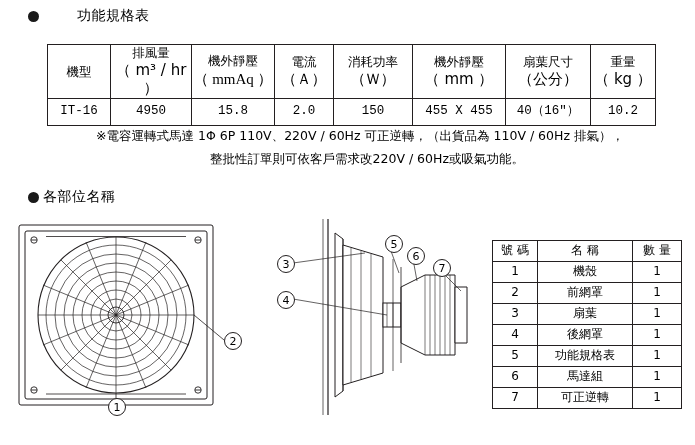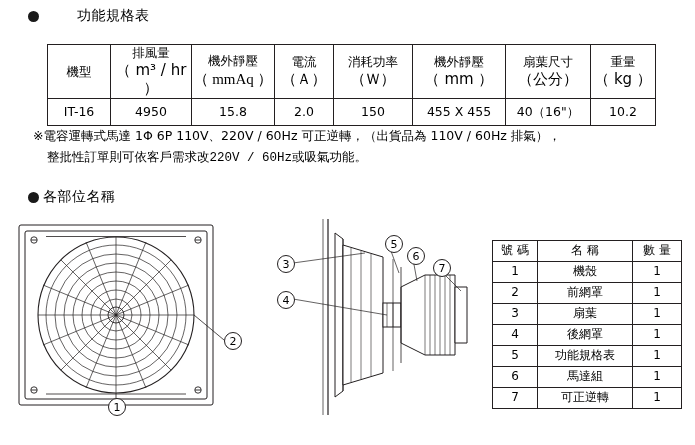--- a/index.html
+++ b/index.html
@@ -54,42 +54,44 @@
     vertical-align: middle;
     padding: 0;
     font-weight: normal;
     line-height: 1.25;
   }
   .spec-table thead th {
     height: 40px;
   }
   .spec-table tbody td {
     height: 26px;
+    font-family: Liberation Mono, monospace;
   }
   .th2 {
     display: block;
     font-size: 15px;
   }
   .col-model  { width: 62px; }
   .col-air    { width: 80px; }
   .col-press  { width: 82px; font-family: Liberation Serif, serif; }
   .col-amp    { width: 58px; }
   .col-watt   { width: 78px; }
   .col-size   { width: 92px; }
   .col-blade  { width: 84px; }
   .col-weight { width: 64px; }
 
   
   .note {
     position: absolute;
-    left: 33px;
+    left: 45px;
     top: 124px;
     width: 630px;
     font-size: 12.5px;
     line-height: 1.85;
+    text-align: center;
   }
 
   
   .front-view {
     position: absolute;
     left: 16px;
     top: 222px;
     width: 230px;
     height: 190px;
   }
@@ -193,21 +195,21 @@
         <td>150</td>
         <td>455 X 455</td>
         <td>40（16"）</td>
         <td>10.2</td>
       </tr>
     </tbody>
   </table>
 
   <div class="note">
     <div>※電容運轉式馬達 1Φ  6P  110V、220V / 60Hz 可正逆轉，（出貨品為 110V / 60Hz 排氣），</div>
-    <div style="padding-left:14px;font-family:Liberation Mono, monospace;">整批性訂單則可依客戶需求改220V / 60Hz或吸氣功能。</div>
+    <div style="padding-left:14px;">整批性訂單則可依客戶需求改220V / 60Hz或吸氣功能。</div>
   </div>
 
   <div class="section-head" id="head-parts">
     <span class="bullet"></span>
     <span>各部位名稱</span>
   </div>
 
   <div class="front-view">
     <svg width="230" height="190" viewBox="0 0 230 190">
       <g fill="none" stroke="#231f20" stroke-width="1">

